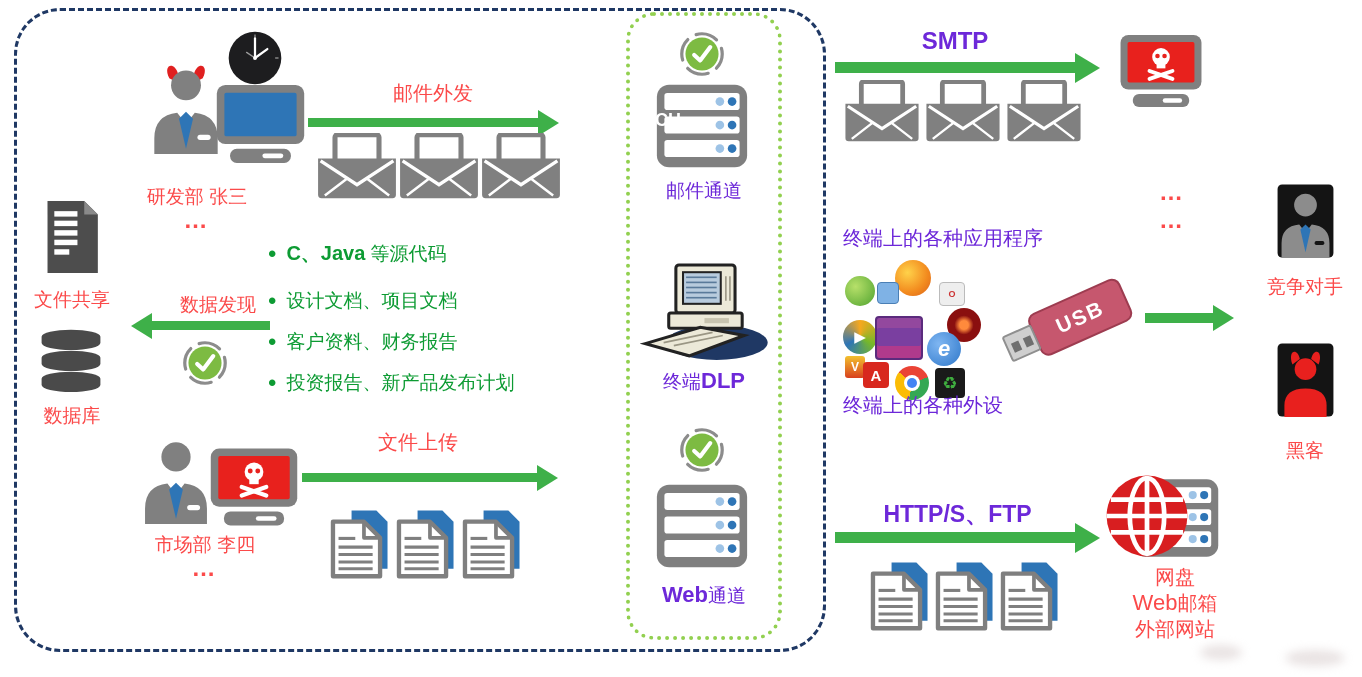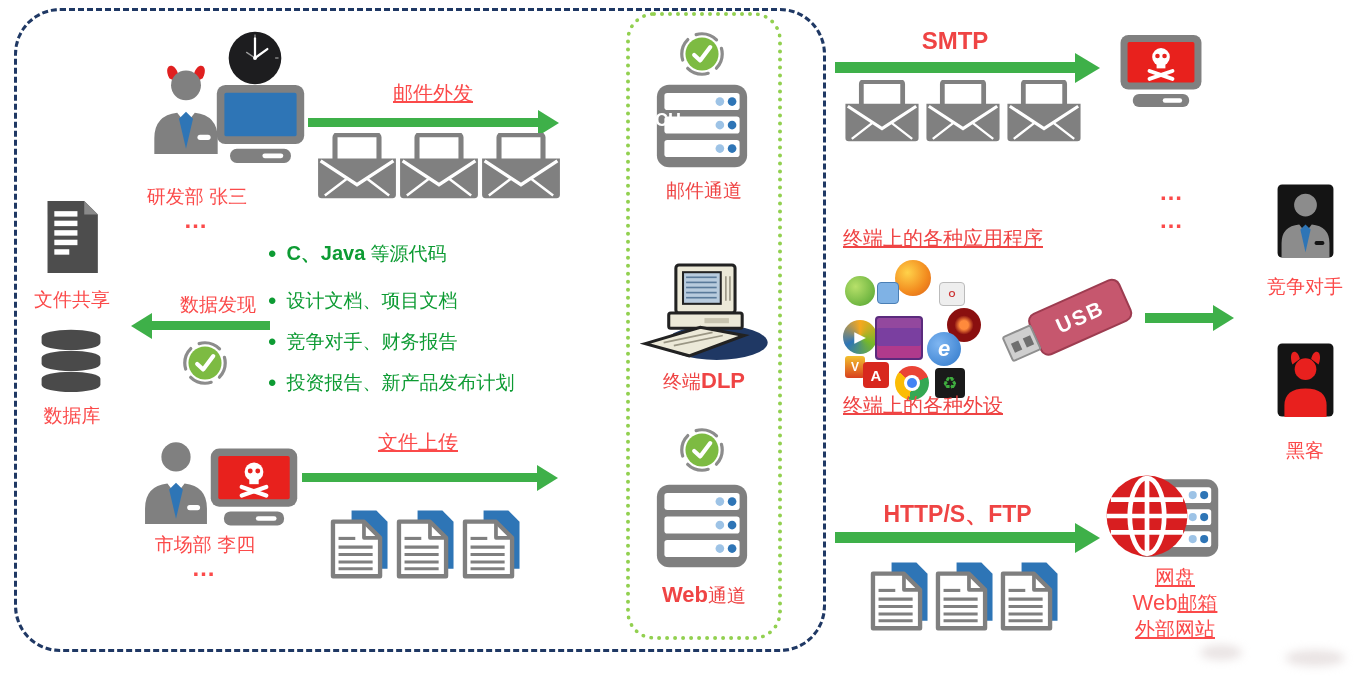--- a/index.html
+++ b/index.html
@@ -24,23 +24,23 @@
   .arr.big::after { border-left-width:25px; border-top-width:15px; border-bottom-width:15px; }
   .arr.left::after { content:none; }
   .arr.left::before { content:""; position:absolute; right:100%; top:50%;
     transform:translateY(-50%); width:0; height:0;
     border-right:21px solid #3eb049; border-top:13px solid transparent;
     border-bottom:13px solid transparent; }
 
   
   .lbl { position:absolute; text-align:center; line-height:1.18; white-space:nowrap; }
   .red { color:#fb4a4a; }
-  .green { color:#ef4444; }
+  .green { color:#6d28d9; }
   .f19 { font-size:19px; }
-  .f20 { font-size:20px;text-decoration:underline; }
+  .f20 { font-size:20px; }
   .bold { font-weight:bold; }
   .dots { font-size:24px; letter-spacing:3px; font-weight:bold; }
 
   
   .asset-row { position:absolute; left:268px; display:flex; align-items:center; gap:10px; }
   .asset-row .dot { color:#0d9b33; font-size:24px; line-height:1; }
   .asset-row .txt { color:#0d9b33; font-size:19px; white-space:nowrap; }
   .asset-row .lead { font-weight:bold; font-size:20px; }
 
   
@@ -285,21 +285,21 @@
   <div class="asset-row" style="top:240px">
     <span class="dot">•</span>
     <span class="txt"><b class="lead">C、Java</b><span> 等源代码</span></span>
   </div>
   <div class="asset-row" style="top:288px">
     <span class="dot">•</span>
     <span class="txt">设计文档、项目文档</span>
   </div>
   <div class="asset-row" style="top:329px">
     <span class="dot">•</span>
-    <span class="txt">竞争对手、财务报告</span>
+    <span class="txt">客户资料、财务报告</span>
   </div>
   <div class="asset-row" style="top:370px">
     <span class="dot">•</span>
     <span class="txt">投资报告、新产品发布计划</span>
   </div>
 
   <svg class="abs" style="left:133px;top:432px;width:86px;height:98px">
       <use href="#man"></use>
     </svg>
   <svg class="abs" style="left:207px;top:442px;width:94px;height:90px">

